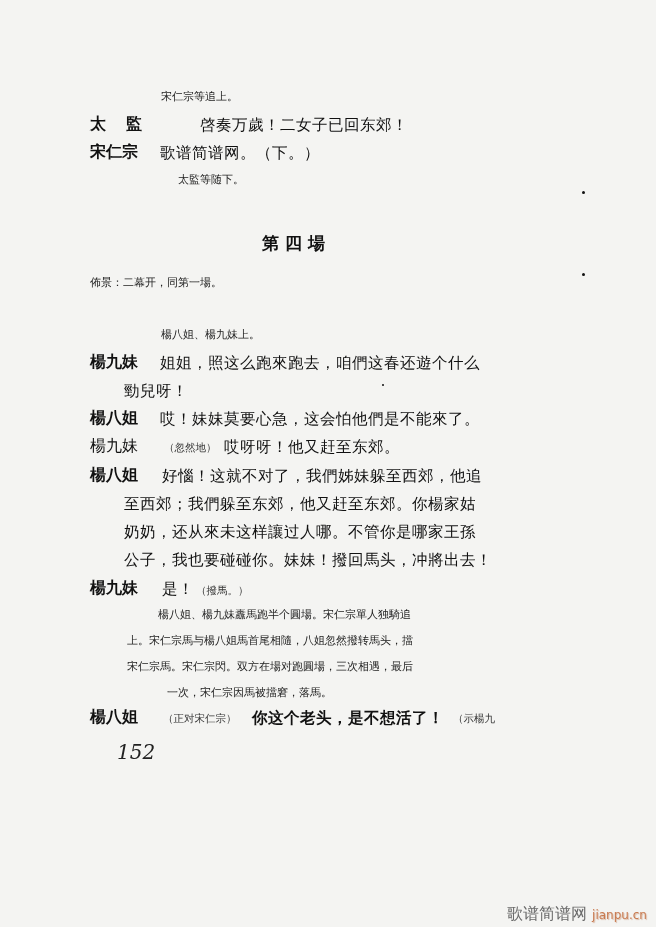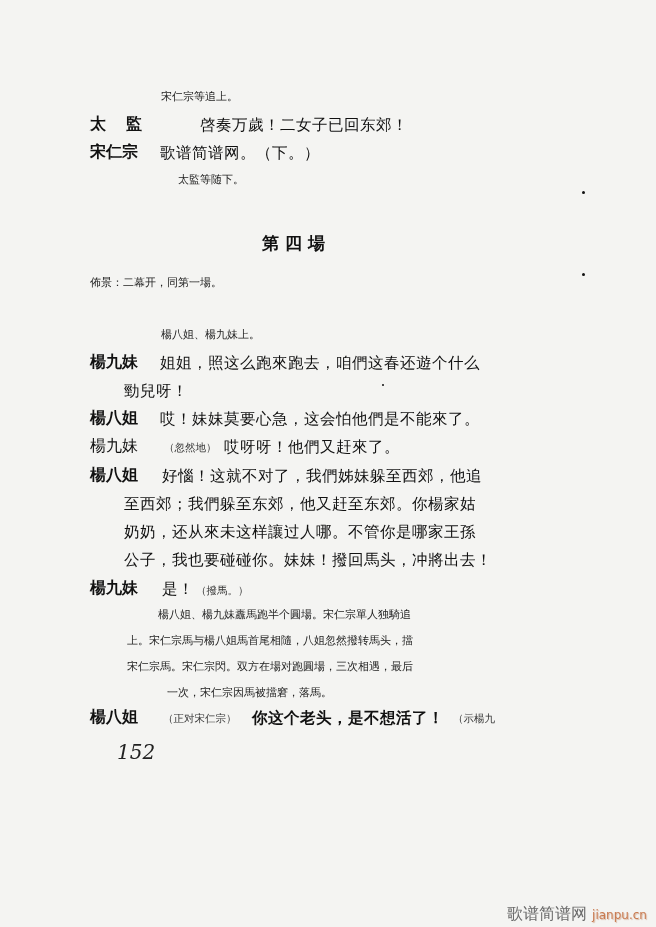--- a/index.html
+++ b/index.html
@@ -52,21 +52,21 @@
   </div>
 
   <div>
     <span class="speaker" style="left:90px;top:408px;">楊八姐</span>
     <span class="speech" style="left:160px;top:409px;">哎！妹妹莫要心急，这会怕他們是不能來了。</span>
   </div>
 
   <div>
     <span class="speaker" style="left:90px;top:436px;font-weight:normal;">楊九妹</span>
     <span class="abs paren" style="left:164px;top:441px;">（忽然地）</span>
-    <span class="speech" style="left:224px;top:437px;">哎呀呀！他們又赶來了。</span>
+    <span class="speech" style="left:224px;top:437px;">哎呀呀！他又赶至东郊。</span>
   </div>
 
   <div>
     <span class="speaker" style="left:90px;top:465px;">楊八姐</span>
     <span class="speech" style="left:162px;top:466px;">好惱！这就不对了，我們姊妹躲至西郊，他追</span>
     <span class="speech" style="left:124px;top:494px;">至西郊；我們躲至东郊，他又赶至东郊。你楊家姑</span>
     <span class="speech" style="left:124px;top:522px;">奶奶，还从來未这样讓过人哪。不管你是哪家王孫</span>
     <span class="speech" style="left:124px;top:550px;">公子，我也要碰碰你。妹妹！撥回馬头，冲將出去！</span>
   </div>
 

